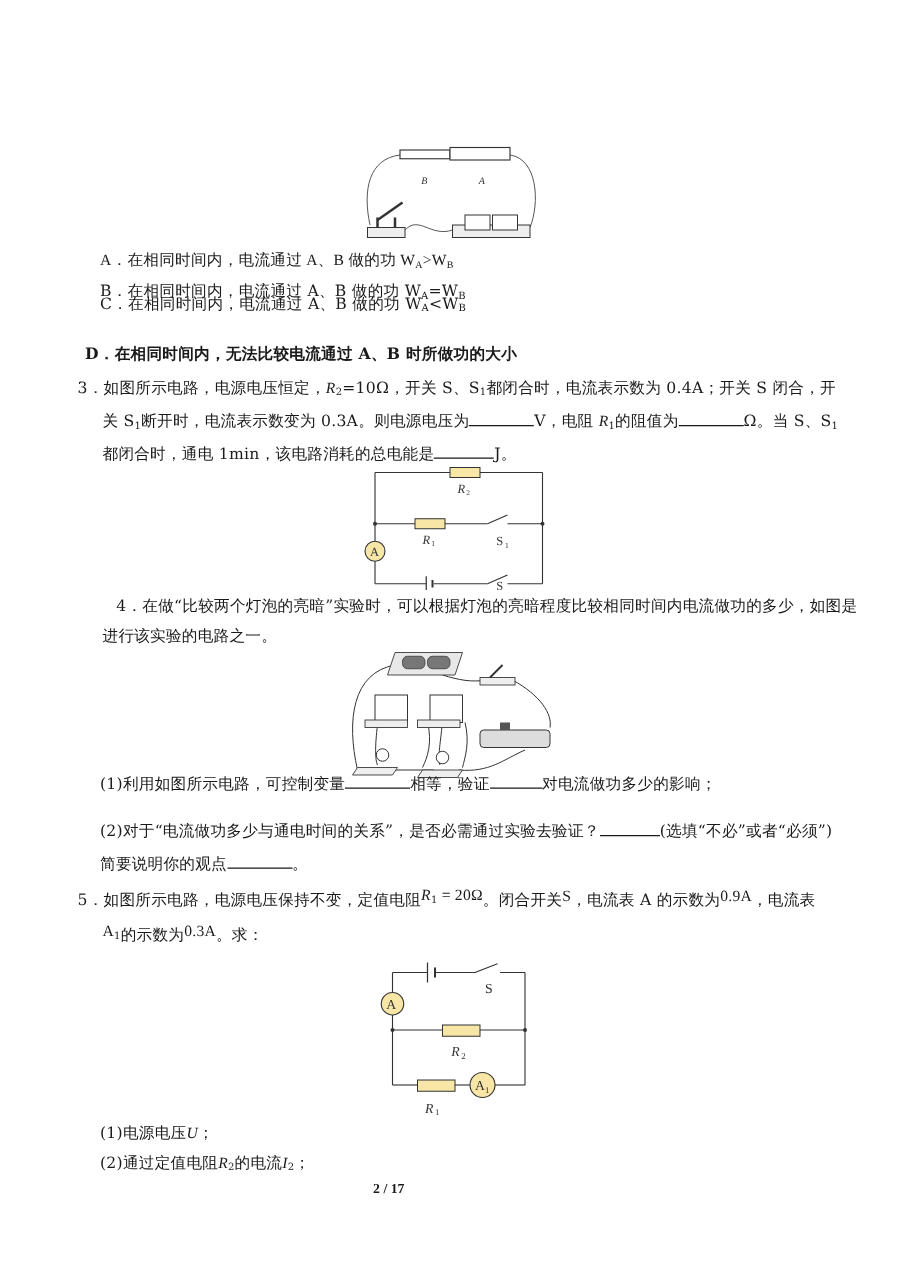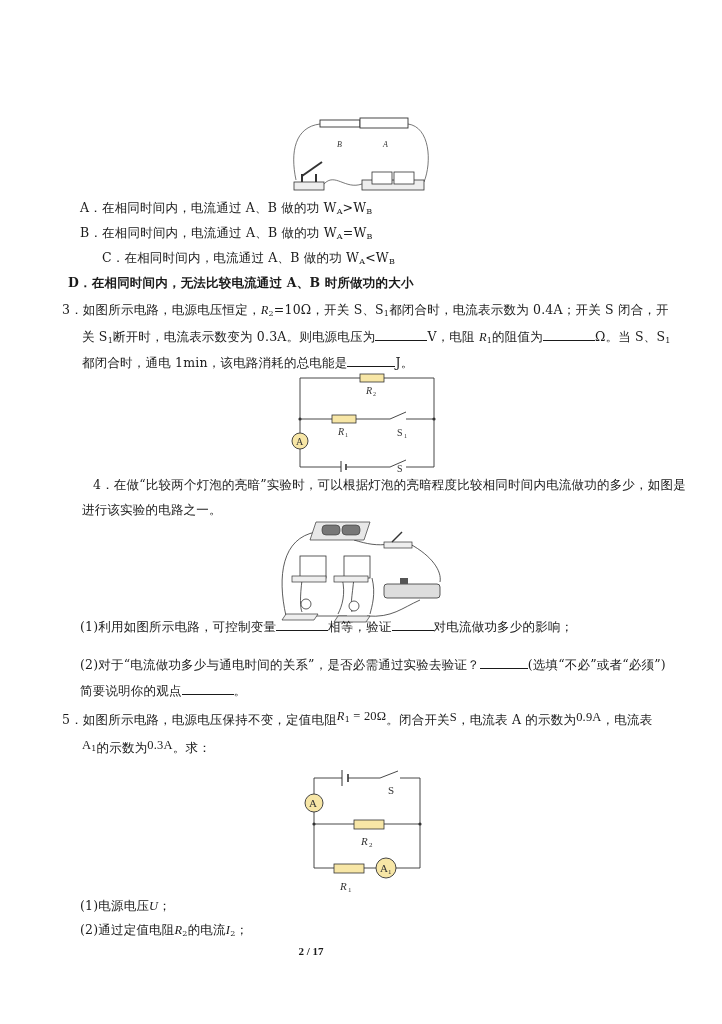--- a/index.html
+++ b/index.html
@@ -29,27 +29,27 @@
     <line x1="12" y1="70" x2="12" y2="62" stroke="#333" stroke-width="2"></line>
     <line x1="26" y1="70" x2="26" y2="62" stroke="#333" stroke-width="2"></line>
     <line x1="12" y1="64" x2="32" y2="50" stroke="#333" stroke-width="2"></line>
     <path d="M34,72 C45,60 55,78 72,72" fill="none" stroke="#555" stroke-width="0.8"></path>
     <rect x="72" y="68" width="62" height="10" fill="#eee" stroke="#333" stroke-width="0.8"></rect>
     <rect x="82" y="60" width="20" height="12" fill="#fff" stroke="#333" stroke-width="0.8"></rect>
     <rect x="104" y="60" width="20" height="12" fill="#fff" stroke="#333" stroke-width="0.8"></rect>
   </svg>
 </div>
 
-<div class="line" style="left:80px;top:200px;">
+<div class="line" style="left:80px;top:200px;font-family:Liberation Serif, serif;">
   <span>A．</span><span>在相同时间内，电流通过 A、B 做的功 W</span><sub>A</sub><span>&gt;</span><span>W</span><sub>B</sub>
 </div>
 <div class="line" style="left:80px;top:225px;">
   <span>B．</span><span>在相同时间内，电流通过 A、B 做的功 W</span><sub>A</sub><span>=</span><span>W</span><sub>B</sub>
 </div>
-<div class="line" style="left:80px;top:250px;margin-left:22px;">
+<div class="line" style="left:80px;top:235px;">
   <span>C．</span><span>在相同时间内，电流通过 A、B 做的功 W</span><sub>A</sub><span>&lt;</span><span>W</span><sub>B</sub>
 </div>
 <div class="line" style="left:68px;top:275px;font-weight:bold;">
   <span>D．</span><span>在相同时间内，无法比较电流通过 A、B 时所做功的大小</span>
 </div>
 
 <div class="line" style="left:62px;top:302px;">
   <span>3．</span><span>如图所示电路，电源电压恒定，</span><span class="i">R</span><sub>2</sub><span>=10Ω，开关 S、S</span><sub>1</sub><span>都闭合时，电流表示数为 0.4A；开关 S 闭合，开</span>
 </div>
 <div class="line" style="left:82px;top:328px;">
@@ -90,21 +90,21 @@
     <text x="61" y="65" font-size="6" fill="#333">1</text>
     <text x="113" y="64" font-size="10" fill="#333">S</text>
     <text x="120" y="66" font-size="6" fill="#333">1</text>
     <text x="113" y="100" font-size="10" fill="#333">S</text>
   </svg>
 </div>
 
 <div class="line" style="left:62px;top:477px;margin-left:31px;">
   <span>4．</span><span>在做“比较两个灯泡的亮暗”实验时，可以根据灯泡的亮暗程度比较相同时间内电流做功的多少，如图是</span>
 </div>
-<div class="line" style="left:82px;top:502px;">
+<div class="line" style="left:82px;top:502px;font-family:Liberation Mono, monospace;">
   <span>进行该实验的电路之一。</span>
 </div>
 
 <div class="abs" style="left:272px;top:516px;width:196px;height:108px;">
   <svg width="196" height="108" viewBox="0 0 196 108">
     <g stroke="#333" stroke-width="0.8" fill="none">
       <path d="M44,16 C10,22 5,60 14,100"></path>
       <path d="M82,24 C95,28 105,30 118,28"></path>
       <path d="M138,28 C160,40 170,55 168,66"></path>
       <path d="M40,100 L75,100"></path>

